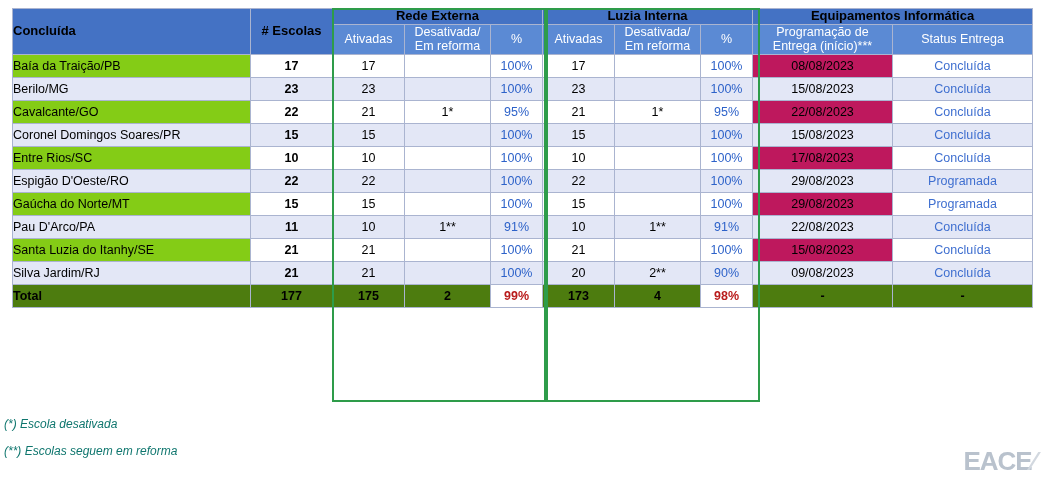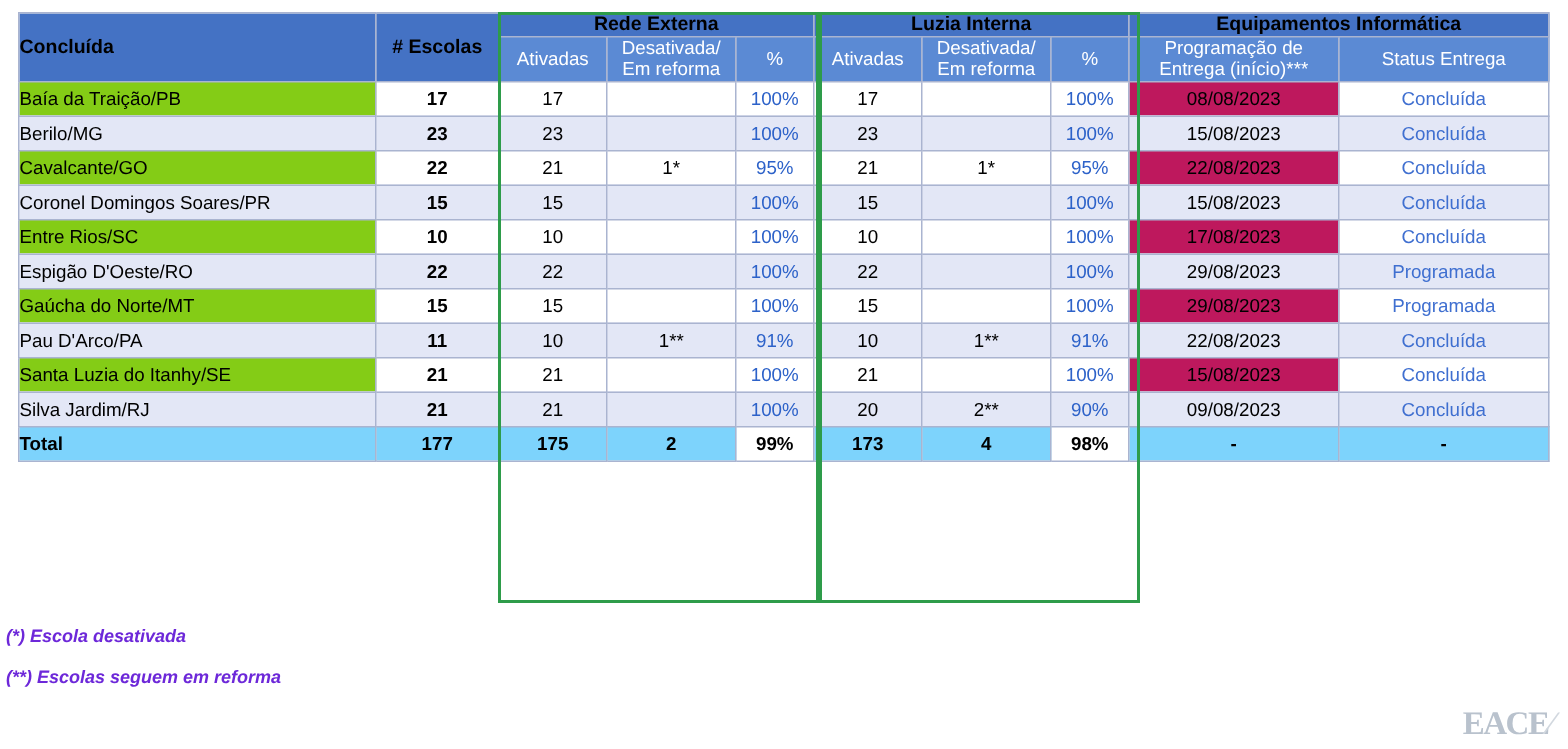--- a/index.html
+++ b/index.html
@@ -74,48 +74,48 @@
   .plain { background: #ffffff; }
   .pct { background: #e3e7f6; color: #2d62c9; }
   .pct-w { background: #ffffff; color: #2d62c9; }
   .date { background: #be185d; }
   .status { background: #e3e7f6; color: #3f6fd0; }
   .status-w { background: #ffffff; color: #3f6fd0; }
   .row-alt .muni,
   .row-alt .num-bold,
   .row-alt .plain,
   .row-alt .date { background: #e3e7f6; }
-  .total td { font-weight: bold; background: #7dd3fc; }
-  .total .pct, .total .pct-w { color: #000000; background: #ffffff; }
+  .total td { font-weight: bold; background: #4d7c0f; }
+  .total .pct, .total .pct-w { color: #b91c1c; background: #ffffff; }
   .green-box {
     position: absolute;
     border: 2px solid #2e9c4a;
     pointer-events: none;
   }
   
   .notes {
     position: absolute;
     left: 4px;
     top: 418px;
     font-size: 12px;
     font-style: italic;
-    font-weight: bold;
-    color: #6d28d9;
+    font-weight: normal;
+    color: #0f766e;
     line-height: 1.1;
   }
   .notes div { margin-bottom: 14px; }
   .logo {
     position: absolute;
     right: 10px;
-    bottom: 4px;
-    font-size: 22px;
+    bottom: 22px;
+    font-size: 26px;
     font-weight: bold;
     letter-spacing: -1px;
     color: #b9c2cd;
-    font-family: Liberation Serif, serif;
+    font-family: Liberation Sans, sans-serif;
   }
   .logo .slash { color: #d2d8df; }
 </style>
 </head>
 <body>
 
 <div class="sheet">
   <table class="grid">
     <colgroup>
       <col style="width:238px">

